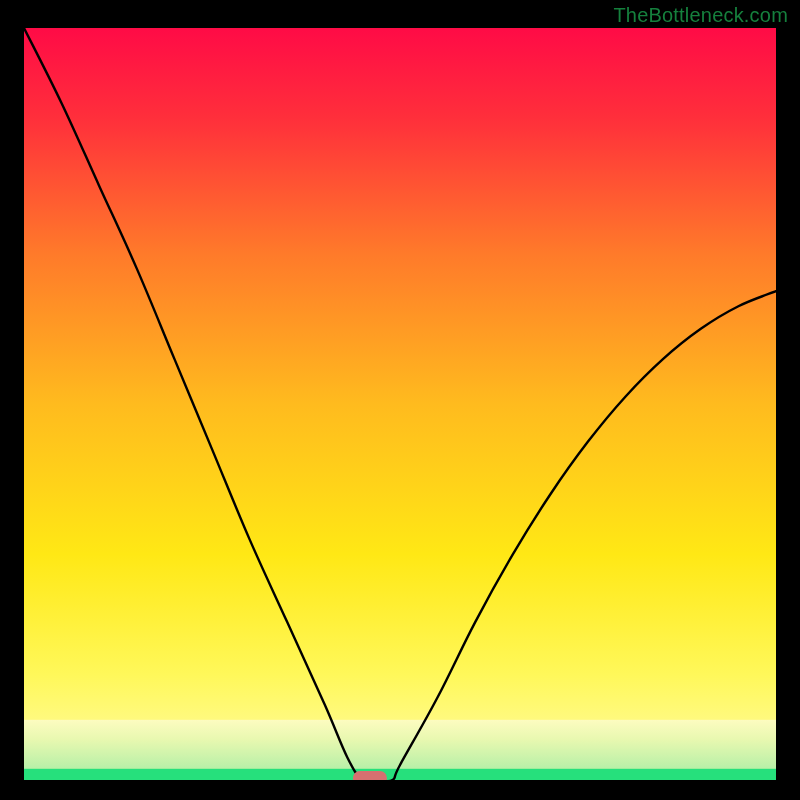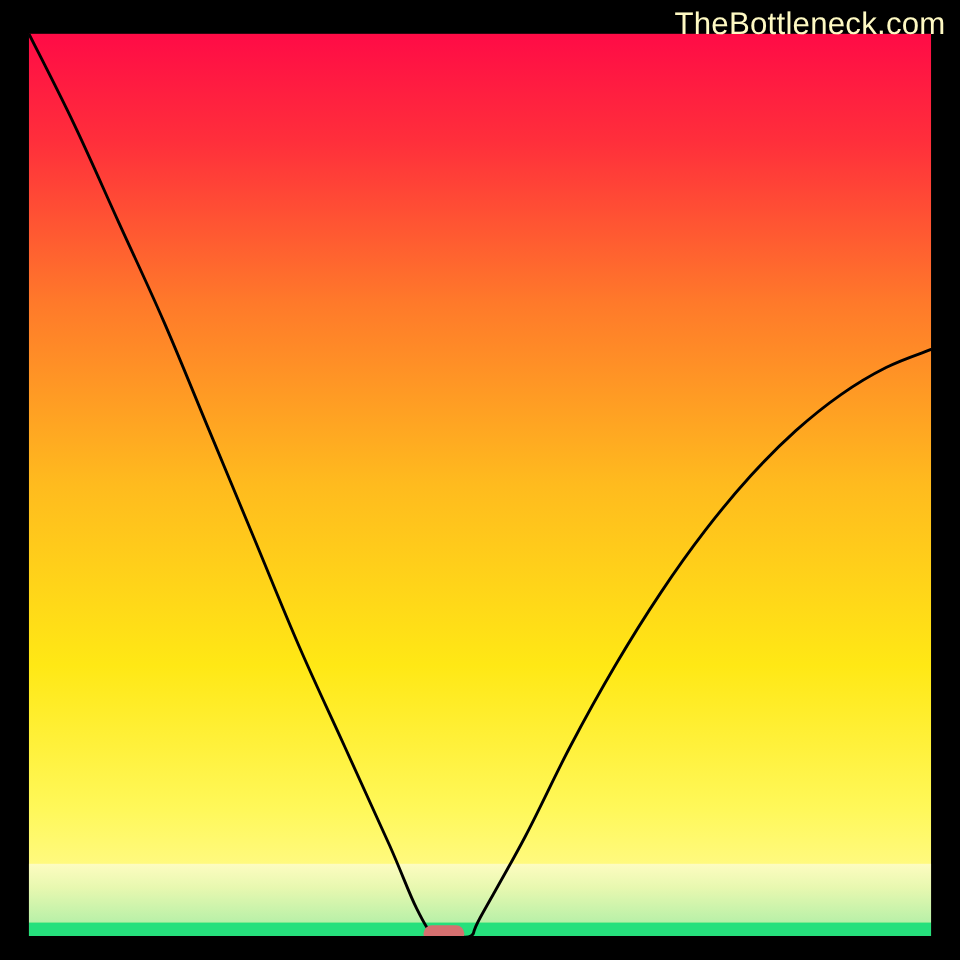--- a/index.html
+++ b/index.html
@@ -14,22 +14,22 @@
   .frame {
     position: relative;
     width: 800px;
     height: 800px;
     background: #000;
   }
   .watermark {
     position: absolute;
     top: 4px;
     right: 12px;
-    color: #fef9c3;
-    font-size: 26px;
+    color: #15803d;
+    font-size: 20px;
     font-weight: 500;
     letter-spacing: 0.2px;
     z-index: 5;
   }
   .plot {
     position: absolute;
     left: 24px;
     top: 28px;
     width: 752px;
     height: 752px;

